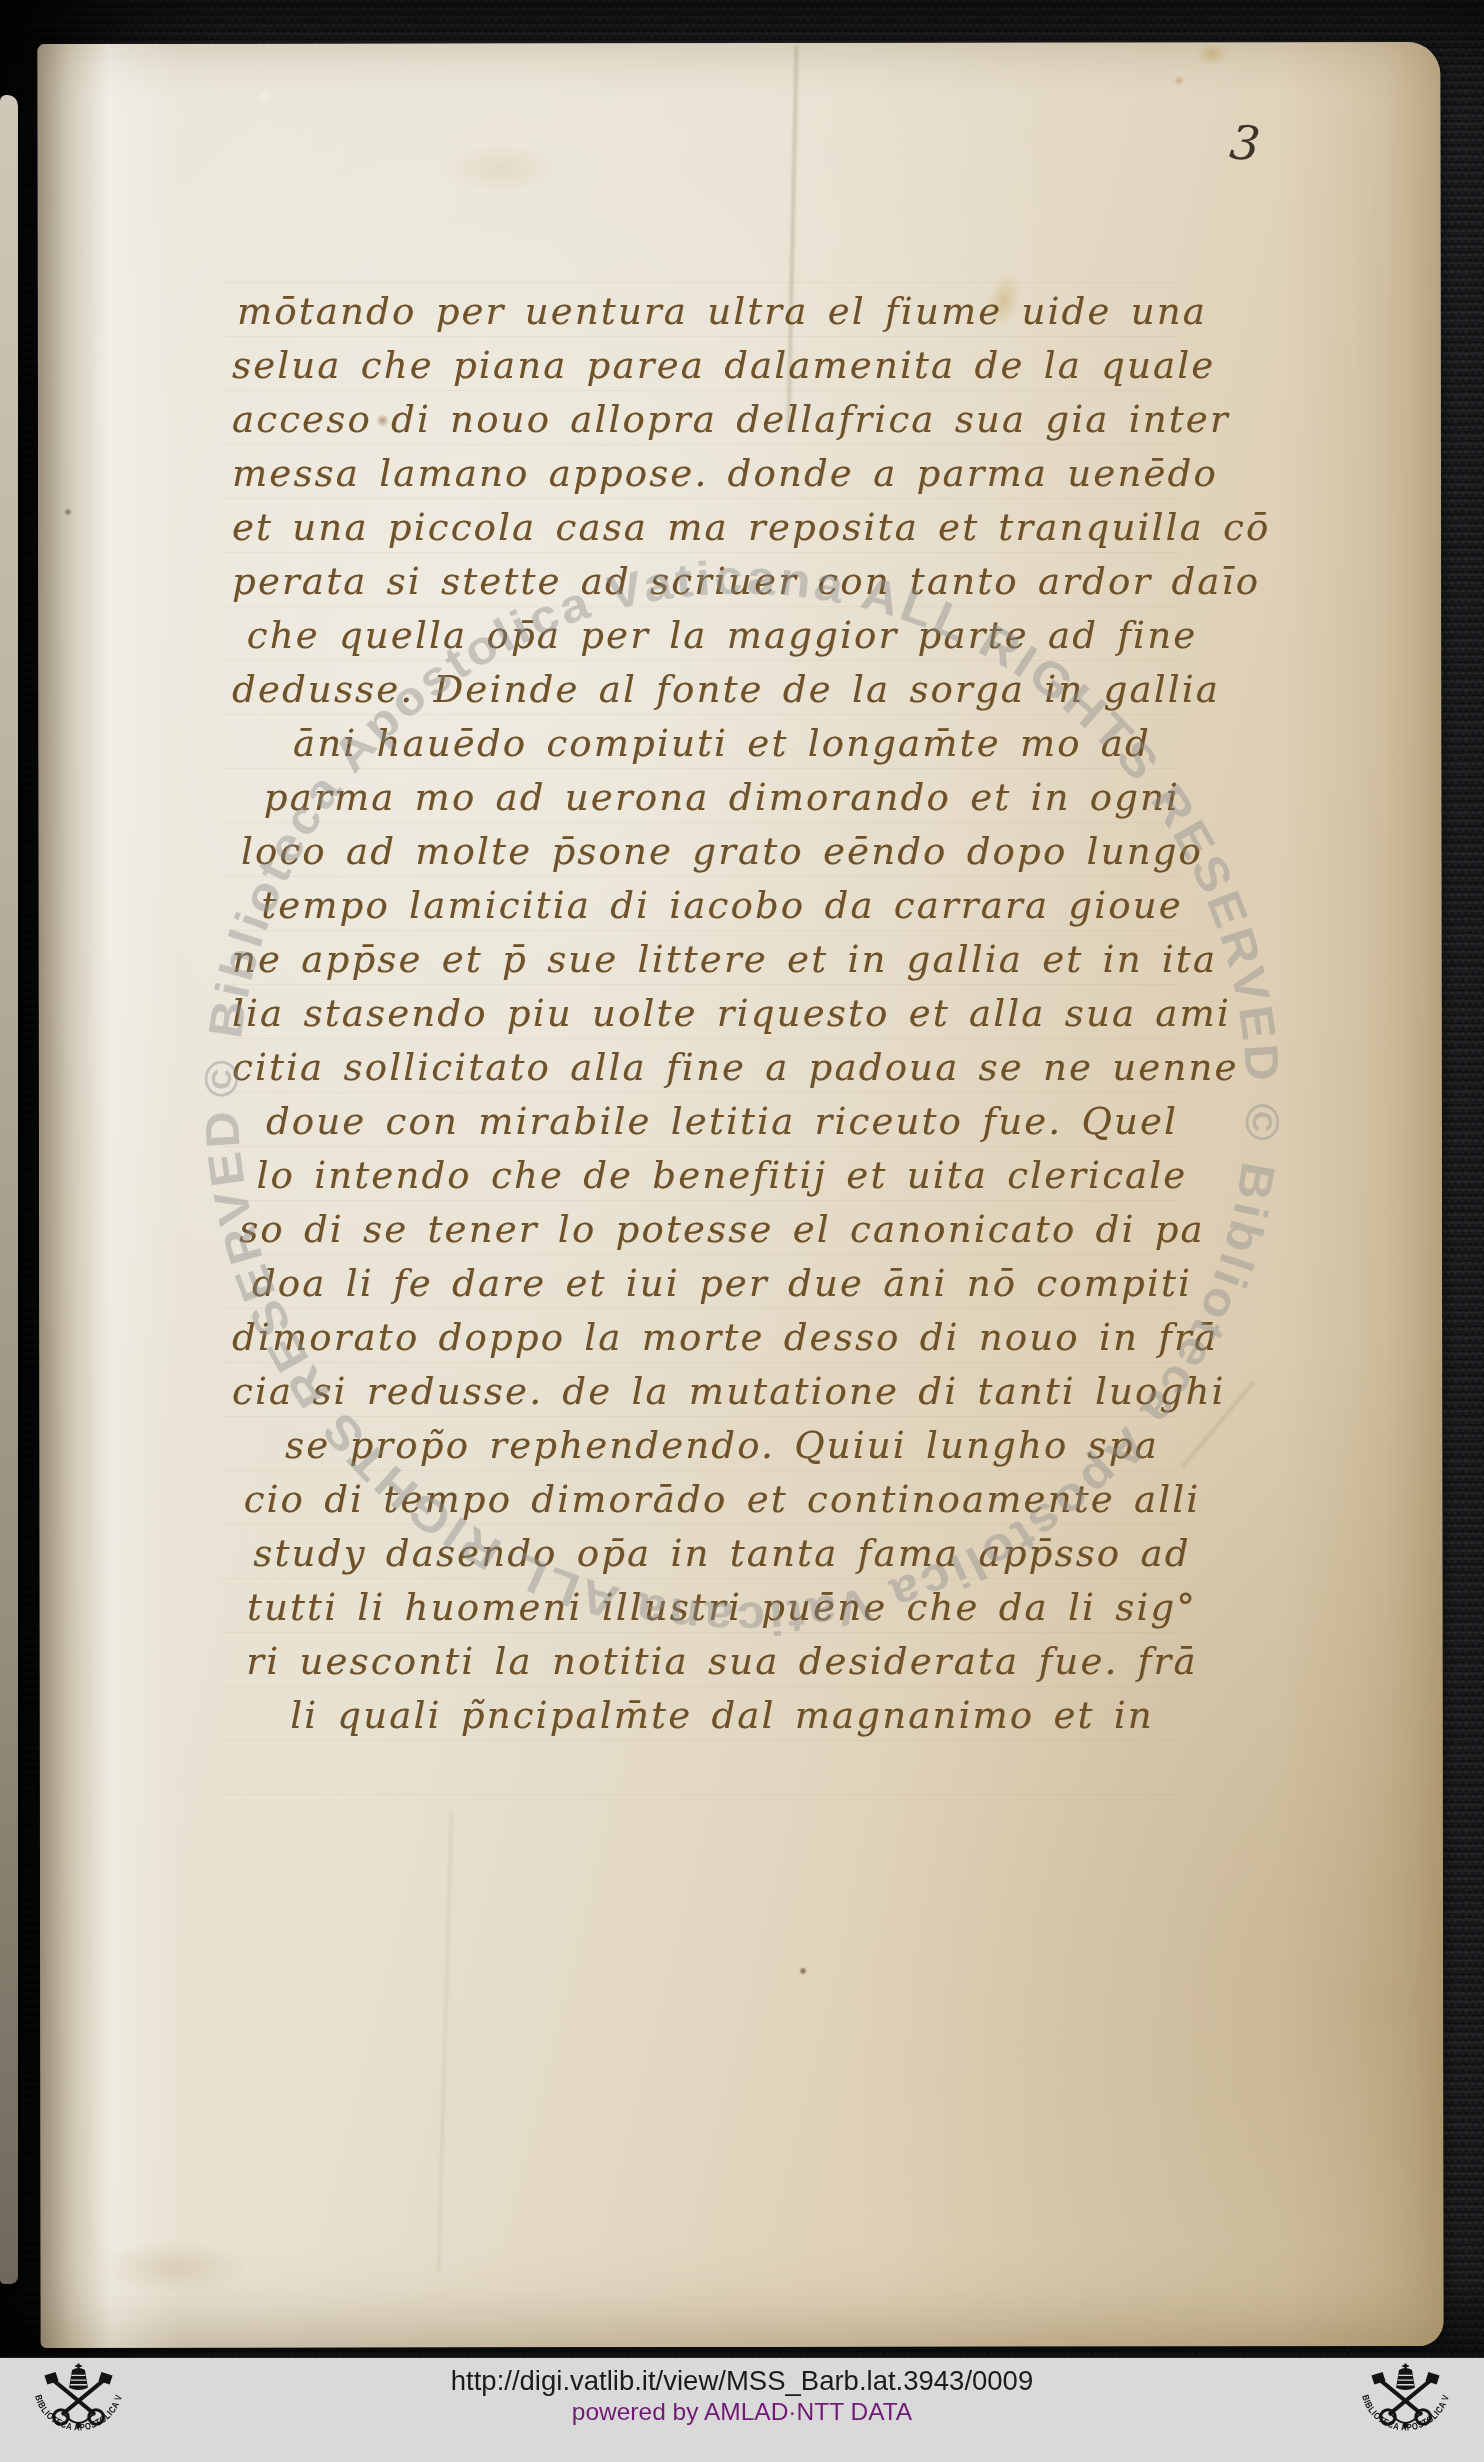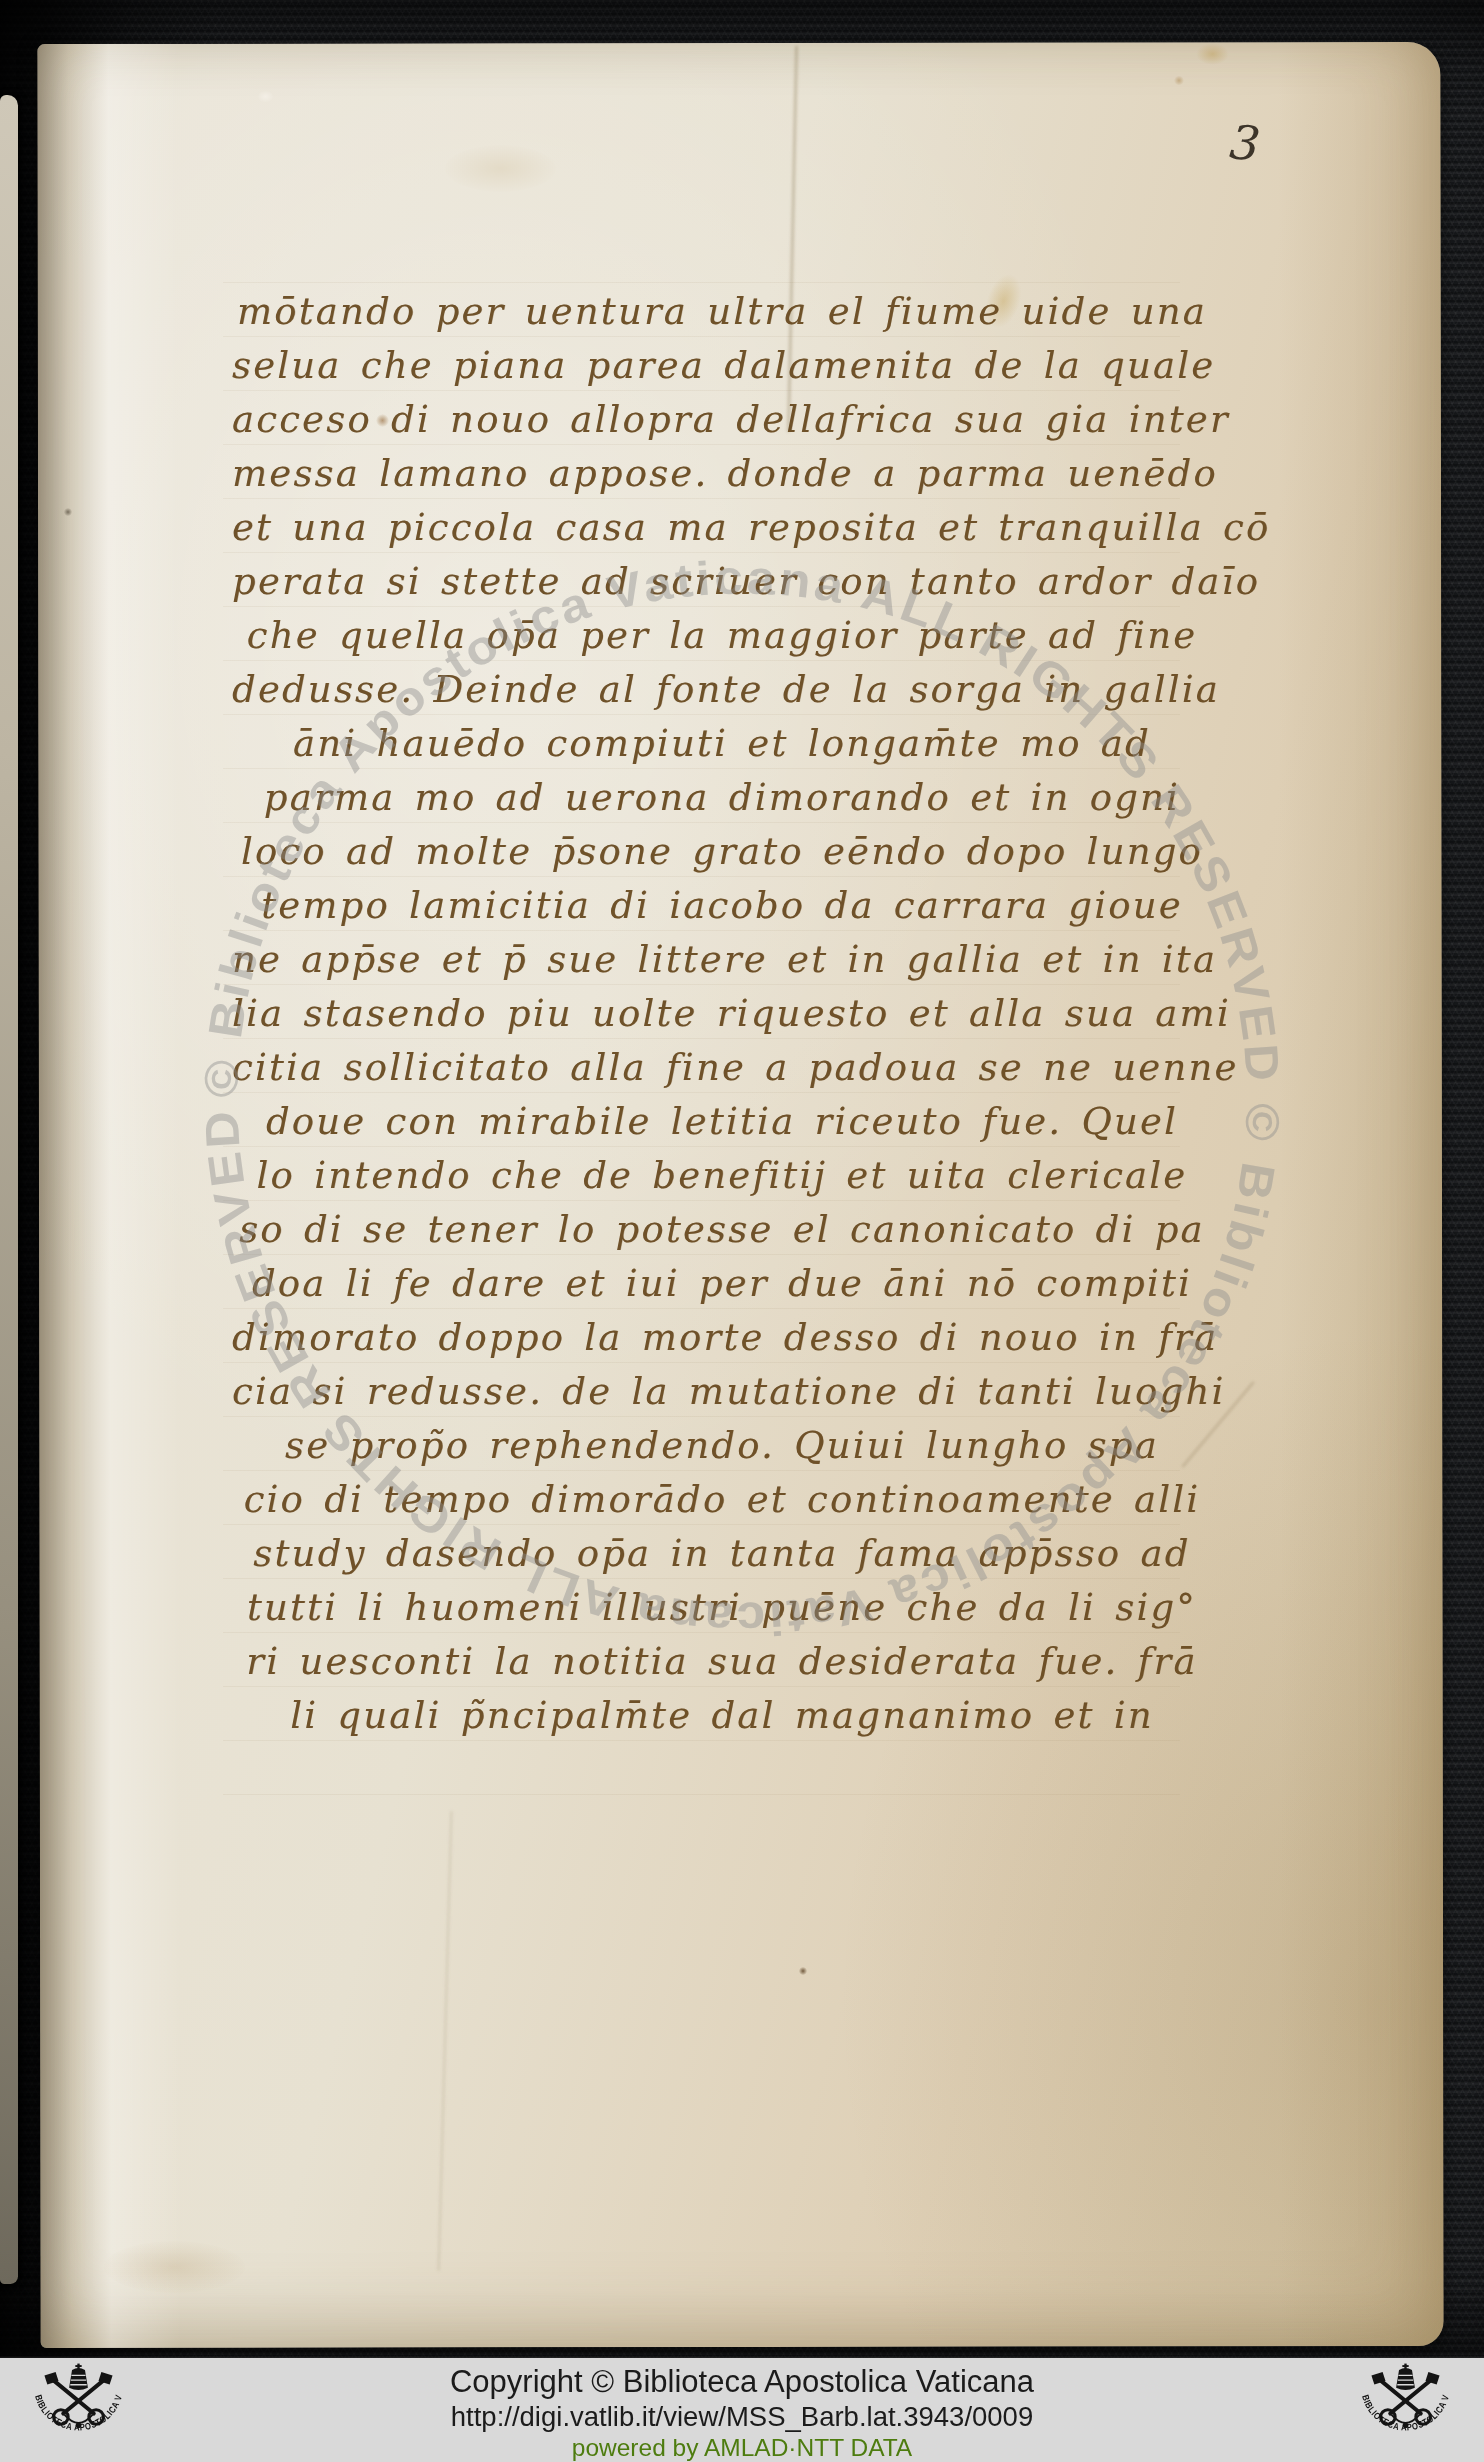--- a/index.html
+++ b/index.html
@@ -89,21 +89,21 @@
   .footer-bar{
     position:absolute;left:0;top:2358px;width:1484px;height:104px;
     background:#d9d9d9;
     box-shadow:0 -1.5px 0 rgba(255,255,255,0.08);
   }
   .footer-text{
     position:absolute;left:0;top:6px;width:100%;text-align:center;color:#1b1b1b;
   }
   .footer-line-1{font-size:31px;line-height:36px;}
   .footer-line-2{font-size:27.5px;line-height:33px;}
-  .footer-line-3{font-size:24.5px;line-height:30px;color:#4d7c0f;}
+  .footer-line-3{font-size:24.5px;line-height:30px;color:#701a75;}
   .emblem{position:absolute;top:4.5px;}
   .emblem-left{left:19.3px;}
   .emblem-right{right:19.3px;}
   .emblem-arc{
     font-family:"Liberation Sans", sans-serif;
     font-size:8px;font-weight:bold;fill:#111;letter-spacing:0.6px;
   }
 </style>
 </head>
 <body>
@@ -198,21 +198,20 @@
         <rect x="47.3" y="1.8" width="5.4" height="1.6"></rect>
         <path d="M44.5 6 Q50 2.5 55.5 6 L58 21 Q50 25 42 21 Z"></path>
         <path d="M44 10.5 h12 M43.5 14.5 h13 M43 18.5 h14" stroke="#d9d9d9" stroke-width="1.1" fill="none"></path>
       </g>
       <text class="emblem-arc">
         <textPath href="#arc-left" textLength="134" lengthAdjust="spacingAndGlyphs">BIBLIOTECA APOSTOLICA VATICANA</textPath>
       </text>
     </svg>
 
     <div class="footer-text">
-      <div class="footer-line-1">Copyright © Biblioteca Apostolica Vaticana</div>
       <div class="footer-line-2">http://digi.vatlib.it/view/MSS_Barb.lat.3943/0009</div>
       <div class="footer-line-3">powered by AMLAD·NTT DATA</div>
     </div>
 
     <svg class="emblem emblem-right" viewBox="0 0 100 80" width="119" height="94">
       <defs>
           <path id="arc-right" d="M 13 28 A 38 38 0 0 0 87 28" fill="none"></path>
         </defs>
       <g stroke="#141414" stroke-width="3.4" stroke-linecap="round">
         <line x1="29" y1="15" x2="63" y2="43"></line>

